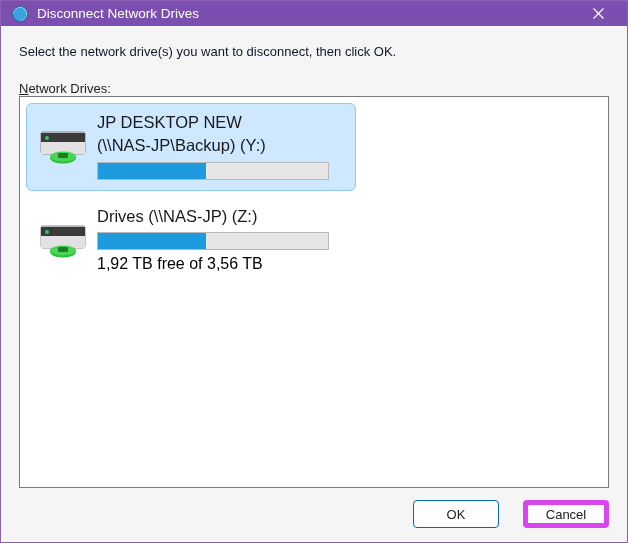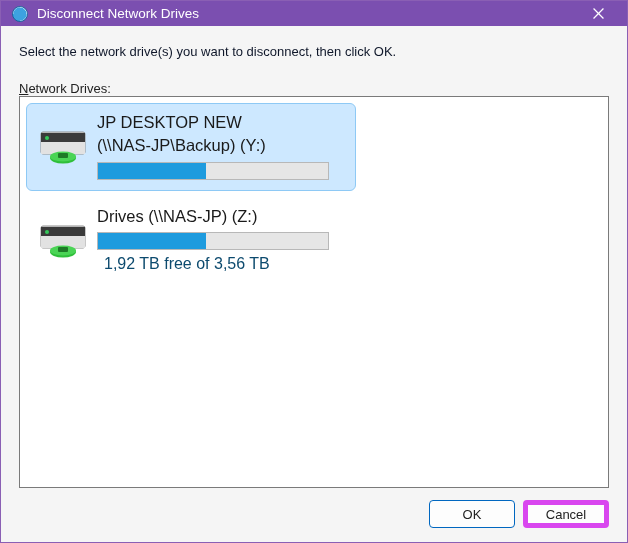--- a/index.html
+++ b/index.html
@@ -118,28 +118,27 @@
     background: #e6e6e6;
     margin-top: 3px;
     position: relative;
   }
   .usage-fill {
     height: 100%;
     background: #1e9bde;
   }
   .drive-free {
     font-size: 16px;
-    color: #0c4a6e;
+    color: #000000;
     margin-top: 3px;
-    margin-left: 7px;
   }
   .button-row {
     display: flex;
     justify-content: flex-end;
-    gap: 8px;
+    gap: 24px;
     padding-top: 12px;
   }
   .btn {
     min-width: 86px;
     height: 28px;
     font-size: 13px;
     background: #fdfdfd;
     border: 5px solid #d946ef;
     border-radius: 4px;
     display: flex;

